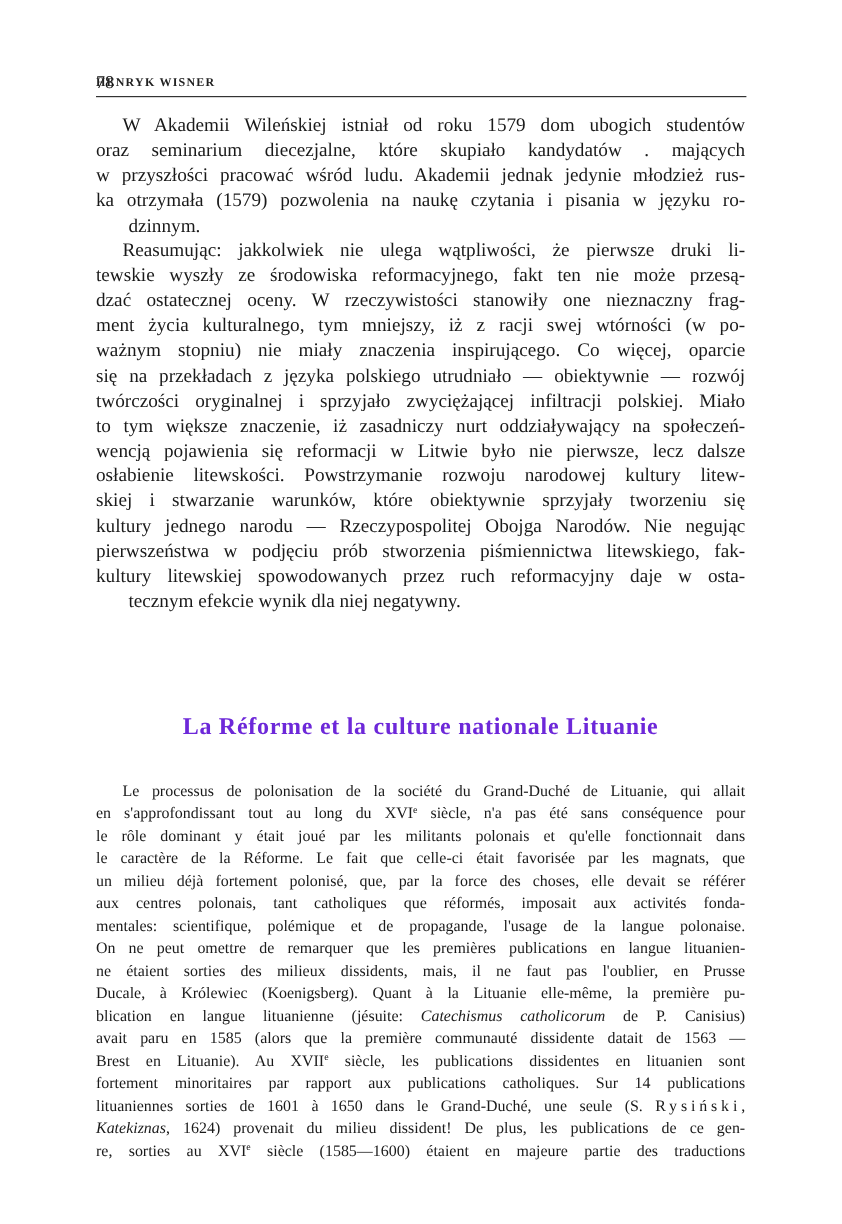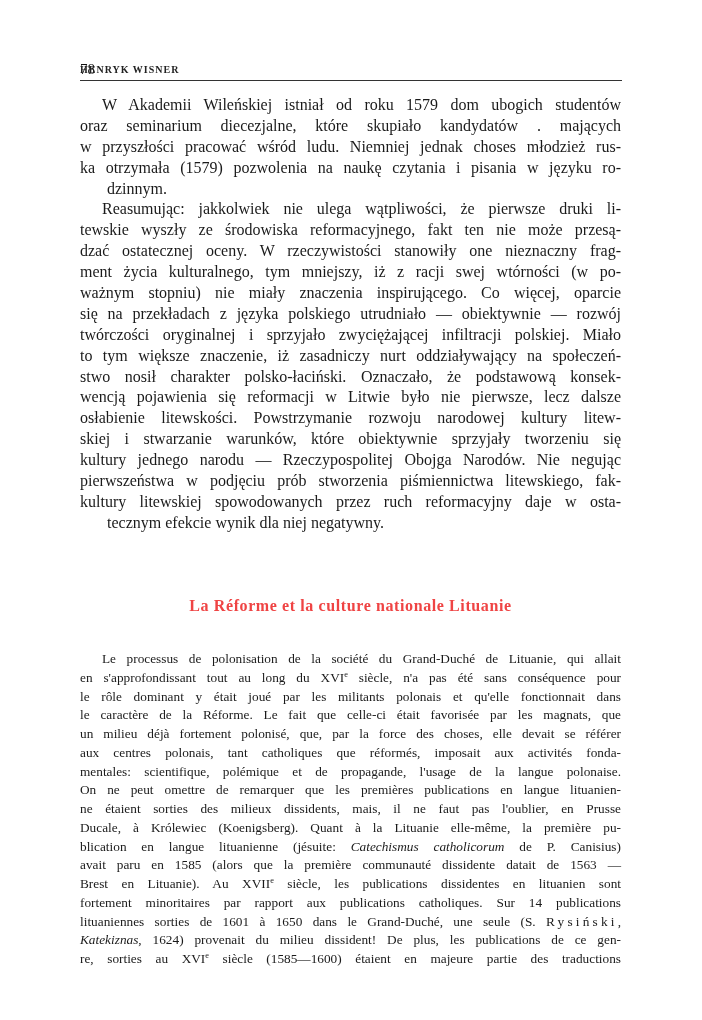--- a/index.html
+++ b/index.html
@@ -18,22 +18,22 @@
 
   .body-pl { position: absolute; left: 80px; top: 95px; width: 541px;
              font-family: "Liberation Serif", serif; font-size: 16px; line-height: 20.9px; }
   .line { display: block; text-align: justify; text-align-last: justify; white-space: nowrap;
           height: 20.9px; overflow: visible; }
   .line.last { text-align-last: left; margin-left: 27px; }
   .line.indent { padding-left: 22px; }
   .para { margin: 0; }
 
   .section-title { position: absolute; left: 80px; width: 541px; top: 595px;
-                   text-align: center; font-weight: bold; font-size: 16px; letter-spacing: 0.6px;
-                   font-family: "Liberation Serif", serif; line-height: 22px; color: #ef4444; }
+                   text-align: center; font-weight: bold; font-size: 20px; letter-spacing: 0.6px;
+                   font-family: "Liberation Serif", serif; line-height: 22px; color: #6d28d9; }
 
   .body-fr { position: absolute; left: 80px; top: 650px; width: 541px;
              font-family: Liberation Serif, serif; font-size: 13.3px; line-height: 18.75px; }
   .body-fr .line { height: 18.75px; }
   sup { font-size: 0.62em; line-height: 0; vertical-align: 0.55em; }
   .spaced { letter-spacing: 3.2px; }
   i { font-style: italic; }
 </style>
 </head>
 <body>
@@ -43,34 +43,33 @@
   <div class="running-head">
     <span class="page-number">78</span>
     <div class="author">HENRYK WISNER</div>
     <div class="head-rule"></div>
   </div>
 
   <div class="body-pl">
     <div class="para" id="pl-p0">
         <span class="line indent">W Akademii Wileńskiej istniał od roku 1579 dom ubogich studentów</span>
         <span class="line">oraz seminarium diecezjalne, które skupiało kandydatów . mających</span>
-        <span class="line">w przyszłości pracować wśród ludu. Niemniej jednak choses młodzież rus-</span>
+        <span class="line">w przyszłości pracować wśród ludu. Akademii jednak jedynie młodzież rus-</span>
         <span class="line">ka otrzymała (1579) pozwolenia na naukę czytania i pisania w języku ro-</span>
         <span class="line last">dzinnym.</span>
       </div>
     <div class="para" id="pl-p1">
         <span class="line indent">Reasumując: jakkolwiek nie ulega wątpliwości, że pierwsze druki li-</span>
         <span class="line">tewskie wyszły ze środowiska reformacyjnego, fakt ten nie może przesą-</span>
         <span class="line">dzać ostatecznej oceny. W rzeczywistości stanowiły one nieznaczny frag-</span>
         <span class="line">ment życia kulturalnego, tym mniejszy, iż z racji swej wtórności (w po-</span>
         <span class="line">ważnym stopniu) nie miały znaczenia inspirującego. Co więcej, oparcie</span>
         <span class="line">się na przekładach z języka polskiego utrudniało — obiektywnie — rozwój</span>
         <span class="line">twórczości oryginalnej i sprzyjało zwyciężającej infiltracji polskiej. Miało</span>
         <span class="line">to tym większe znaczenie, iż zasadniczy nurt oddziaływający na społeczeń-</span>
-        <span class="line">stwo nosił charakter polsko-łaciński. Oznaczało, że podstawową konsek-</span>
         <span class="line">wencją pojawienia się reformacji w Litwie było nie pierwsze, lecz dalsze</span>
         <span class="line">osłabienie litewskości. Powstrzymanie rozwoju narodowej kultury litew-</span>
         <span class="line">skiej i stwarzanie warunków, które obiektywnie sprzyjały tworzeniu się</span>
         <span class="line">kultury jednego narodu — Rzeczypospolitej Obojga Narodów. Nie negując</span>
         <span class="line">pierwszeństwa w podjęciu prób stworzenia piśmiennictwa litewskiego, fak-</span>
         <span class="line">kultury litewskiej spowodowanych przez ruch reformacyjny daje w osta-</span>
         <span class="line last">tecznym efekcie wynik dla niej negatywny.</span>
       </div>
   </div>
 

